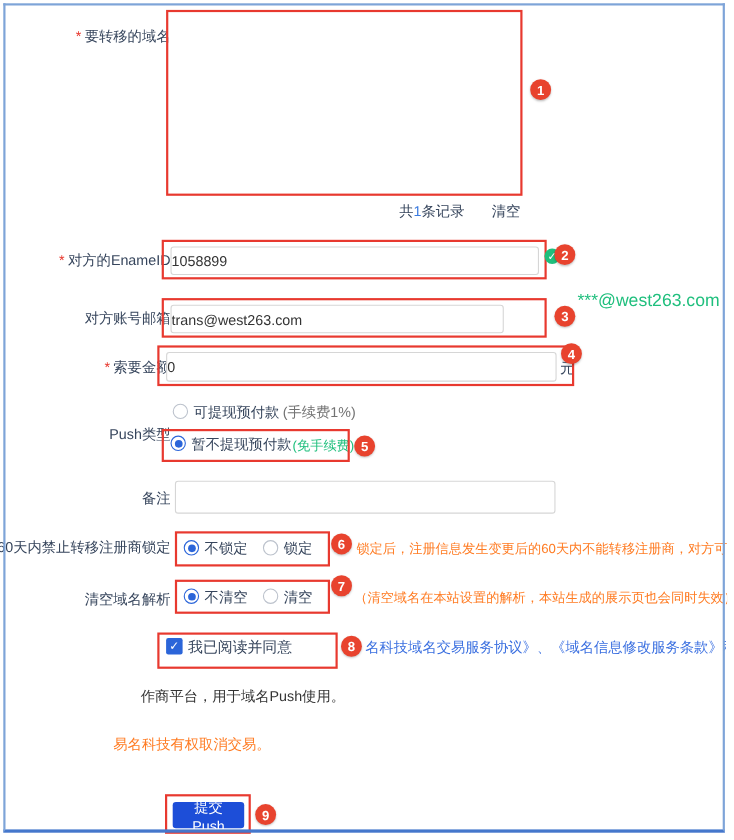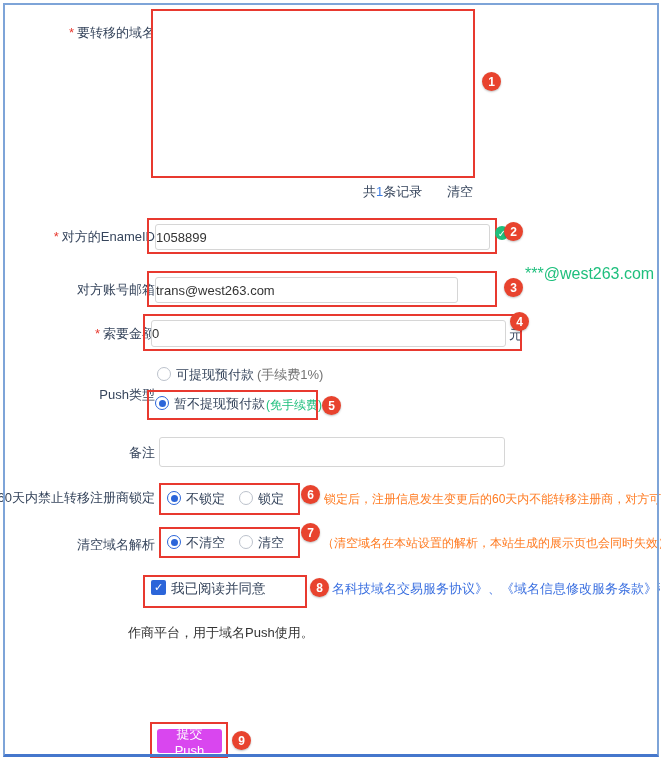--- a/index.html
+++ b/index.html
@@ -33,21 +33,21 @@
   .gcheck{position:absolute;width:14px;height:14px;border-radius:50%;background:#1fbf7d;color:#fff;
           font-size:10px;display:flex;align-items:center;justify-content:center;}
   .link{color:#3b7be0;text-decoration:none;cursor:pointer;}
   .records{position:absolute;font-size:13px;color:#36455c;white-space:nowrap;}
   .cb{position:absolute;width:15px;height:15px;border-radius:2px;background:#2b65d9;color:#fff;
       font-size:11px;display:flex;align-items:center;justify-content:center;cursor:pointer;}
   .agree-line{position:absolute;font-size:13px;line-height:17px;white-space:nowrap;}
   .blue-links{color:#3a6fe0;}
   .dark-text{color:#333;}
   .warm{position:absolute;font-size:13px;color:#ff7b22;white-space:nowrap;line-height:17px;}
-  .btn{position:absolute;background:#d946ef;color:#fff;border:none;border-radius:3px;
+  .btn{position:absolute;background:#1d4ed8;color:#fff;border:none;border-radius:3px;
        font-size:13px;display:flex;align-items:center;justify-content:center;cursor:pointer;
        font-family:"Liberation Sans","DejaVu Sans",sans-serif;}
   .unit{position:absolute;font-size:13px;color:#36455c;}
 </style>
 </head>
 <body>
 
 <div class="stage">
 
   <div class="lbl" style="top:24px;">
@@ -117,19 +117,20 @@
   <div class="note-orange" style="left:322px;top:535px;width:339px;">（清空域名在本站设置的解析，本站生成的展示页也会同时失效）</div>
 
   <div class="cb" style="left:151px;top:580px;">
     <span>✓</span>
   </div>
   <div class="agree-line" style="left:171px;top:580px;color:#36455c;font-size:13.5px;">我已阅读并同意</div>
   <div class="redbox" style="left:143px;top:575px;width:164px;height:33px;"></div>
   <div class="badge" style="left:310px;top:578px;">8</div>
   <div class="agree-line blue-links" style="left:332px;top:580px;width:328px;overflow:hidden;">名科技域名交易服务协议》、《域名信息修改服务条款》和《易名科技</div>
   <div class="agree-line dark-text" style="left:128px;top:624px;">作商平台，用于域名Push使用。</div>
+  <div class="warm" style="left:103px;top:668px;">易名科技有权取消交易。</div>
 
   <button class="btn" style="left:157px;top:729px;width:65px;height:24px;">提交Push</button>
   <div class="redbox" style="left:150px;top:722px;width:78px;height:36px;"></div>
   <div class="badge" style="left:232px;top:731px;">9</div>
 
   <div class="frame"></div>
 </div>
 
 </body></html>

